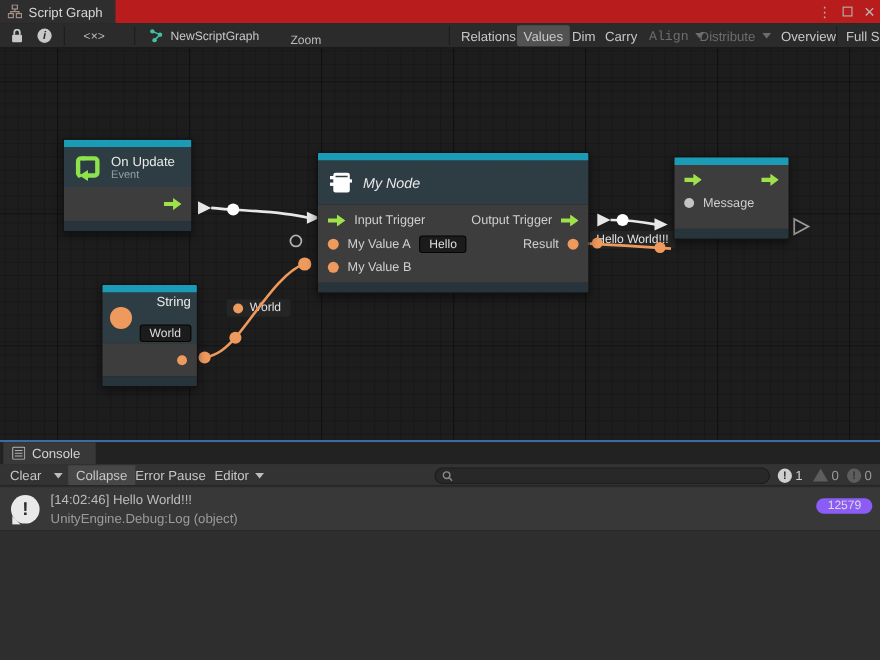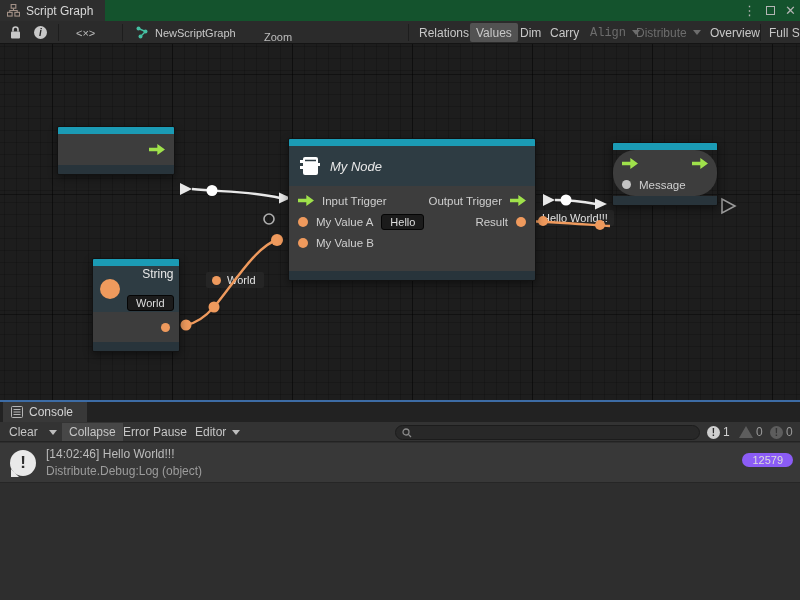--- a/index.html
+++ b/index.html
@@ -1,21 +1,21 @@
 <!DOCTYPE html>
 <html><head>
 <meta charset="utf-8">
 <style>
   * { margin:0; padding:0; box-sizing:border-box; }
   html,body { width:800px; height:600px; overflow:hidden; background:#191919;
               font-family:"Liberation Sans", sans-serif; }
   .abs { position:absolute; }
 
   
-  #tabbar { position:absolute; left:0; top:0; width:800px; height:21px; background:#14532d; }
+  #tabbar { position:absolute; left:0; top:0; width:800px; height:21px; background:#b91c1c; }
   .wtab { position:absolute; left:0; top:0; height:21px; background:#2e2e2e; display:flex;
           align-items:center; gap:6px; padding:0 12px 0 7px; color:#d8d8d8; font-size:12px; }
   #win-controls { position:absolute; right:4px; top:0; height:21px; display:flex; align-items:center; gap:10px; color:#b5b5b5; }
   #win-controls .glyph { font-size:13px; cursor:default; }
   .maxbox { width:9px; height:9px; border:1.5px solid #b5b5b5; display:inline-block; }
 
   
   #gtoolbar { position:absolute; left:0; top:21px; width:800px; height:23px; background:#2b2b2b;
               border-bottom:1px solid #141414; color:#c8c8c8; font-size:12px; }
   #gtoolbar .tbtn { position:absolute; top:2px; height:19px; display:flex; align-items:center;
@@ -203,20 +203,31 @@
     <path d="M524,177 C 556,178 592,181 610,182" stroke="#ef9a5d" stroke-width="2.4" fill="none"></path>
     <circle cx="543" cy="177" r="5" fill="#ef9a5d"></circle>
     <circle cx="600" cy="181" r="5" fill="#ef9a5d"></circle>
 
     <circle cx="269" cy="175" r="5" fill="none" stroke="#b0b0b0" stroke-width="1.6"></circle>
     <polygon points="722,155 722,169 735,162" fill="none" stroke="#9a9a9a" stroke-width="1.6"></polygon>
   </svg>
 
   <div class="node" style="left:57px;top:82px;width:118px;">
     <div class="node-top"></div>
+    <div class="node-head" style="height:36px;">
+      <svg width="26" height="26" viewBox="0 0 26 26">
+        <path d="M9,5 H19 a2.5,2.5 0 0 1 2.5,2.5 V18 a2.5,2.5 0 0 1 -2.5,2.5 H13" fill="none" stroke="#8ce34c" stroke-width="4" stroke-linecap="round" stroke-linejoin="round"></path>
+        <path d="M5,20.5 a2.5,2.5 0 0 1 -1,-2 V7.5 a2.5,2.5 0 0 1 2.5,-2.5 H9" fill="none" stroke="#8ce34c" stroke-width="4" stroke-linecap="round"></path>
+        <polygon points="13,15.5 13,25.5 5,20.5" fill="#8ce34c"></polygon>
+      </svg>
+      <div>
+        <div class="ntitle">On Update</div>
+        <div class="nsub">Event</div>
+      </div>
+    </div>
     <div class="node-body" style="height:31px;">
       <div class="prow" style="height:31px;">
         <span class="right">
             <span class="flow-arrow"></span>
           </span>
       </div>
     </div>
     <div class="node-foot"></div>
   </div>
 
@@ -225,21 +236,21 @@
     <div class="node-head" style="height:40px;">
       <svg width="24" height="24" viewBox="0 0 24 24">
         <rect x="5" y="3" width="15" height="18" rx="2" fill="#ffffff"></rect>
         <rect x="2" y="6" width="4" height="3" fill="#ffffff"></rect>
         <rect x="2" y="12" width="4" height="3" fill="#ffffff"></rect>
         <rect x="18" y="9" width="4" height="3" fill="#ffffff"></rect>
         <line x1="7" y1="6.5" x2="18" y2="6.5" stroke="#2e3c43" stroke-width="1.4"></line>
       </svg>
       <div class="ntitle" style="font-size:13px;font-style:italic;">My Node</div>
     </div>
-    <div class="node-body" style="height:85px;padding-top:4px;">
+    <div class="node-body" style="height:71px;padding-top:4px;">
       <div class="prow">
         <span class="flow-arrow"></span>
         <span>Input Trigger</span>
         <span class="right">
           <span>Output Trigger</span>
           <span class="flow-arrow"></span>
         </span>
       </div>
       <div class="prow">
         <span class="vdot"></span>
@@ -272,21 +283,21 @@
         <span class="right">
             <span class="vdot" style="width:9px;height:9px;"></span>
           </span>
       </div>
     </div>
     <div class="node-foot"></div>
   </div>
 
   <div class="node" style="left:612px;top:98px;width:106px;">
     <div class="node-top"></div>
-    <div class="node-body" style="height:46px;padding-top:3px;border-radius:22px;">
+    <div class="node-body" style="height:58px;padding-top:3px;">
       <div class="prow">
         <span class="flow-arrow"></span>
         <span class="right">
             <span class="flow-arrow"></span>
           </span>
       </div>
       <div class="prow">
         <span class="vdot gray"></span>
         <span>Message</span>
       </div>
@@ -350,16 +361,16 @@
       <span class="bicon gray">!</span>
       <span>0</span>
     </div>
   </div>
 
   <div id="log-row">
     <div id="log-icon">
       <span>!</span>
     </div>
     <div class="log-l1">[14:02:46] Hello World!!!</div>
-    <div class="log-l2">Distribute.Debug:Log (object)</div>
+    <div class="log-l2">UnityEngine.Debug:Log (object)</div>
     <div id="log-pill">12579</div>
   </div>
 </div>
 
 </body></html>

